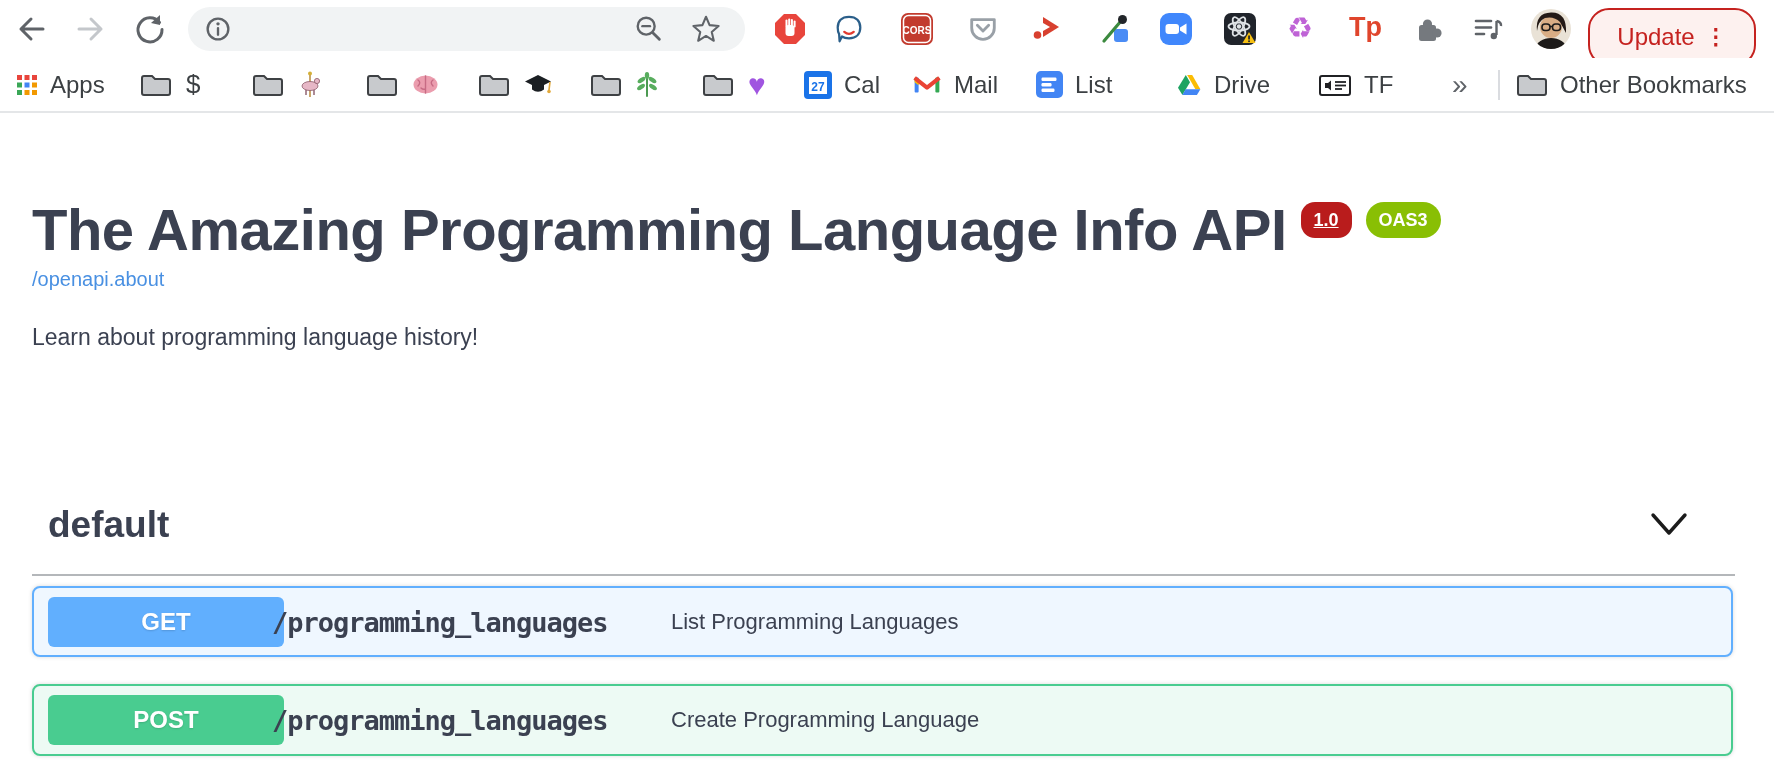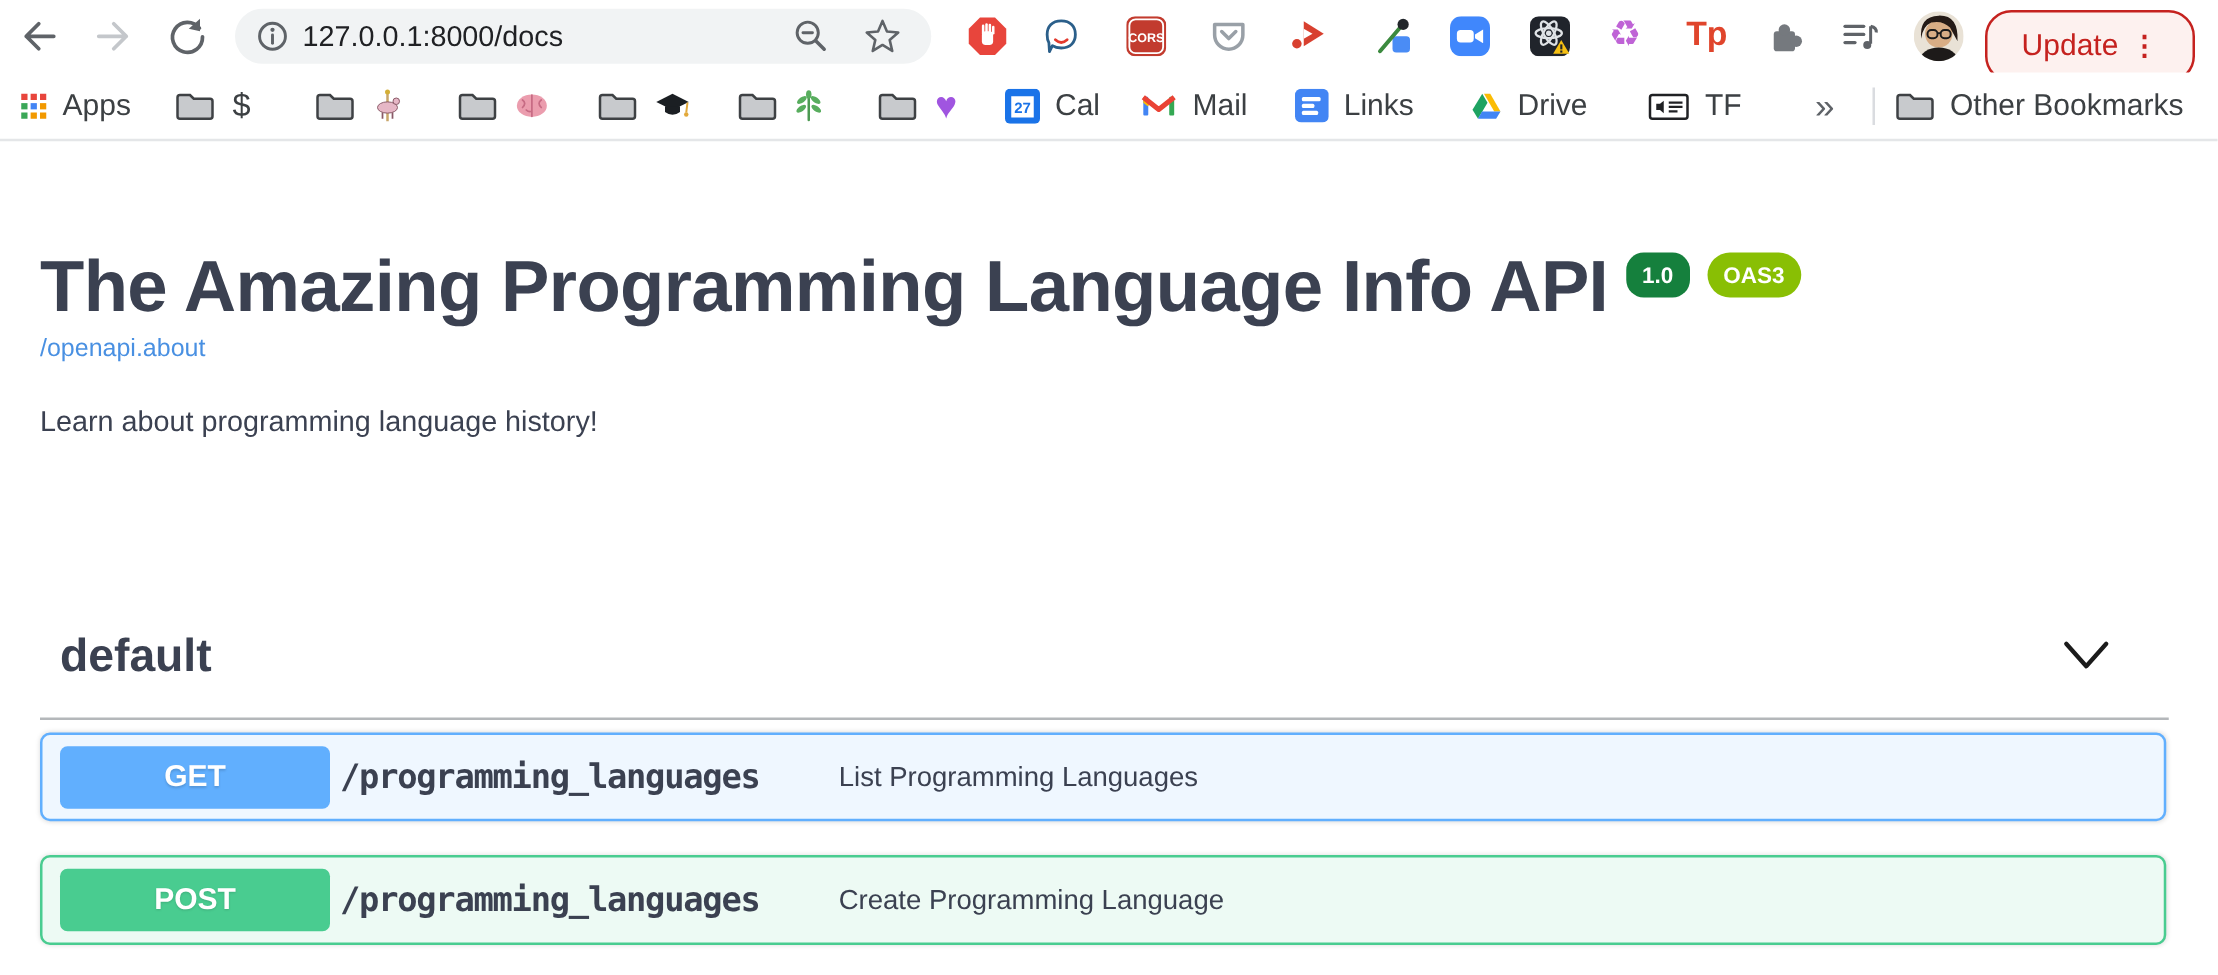--- a/index.html
+++ b/index.html
@@ -27,35 +27,35 @@
   #bookmarks-divider { position:absolute; left:0; top:111px; width:1774px; height:2px; background:#e4e6e8; }
   .bm { position:absolute; top:0; height:53px; display:flex; align-items:center; }
   .bm-label { font-size:24px; color:#3c4043; white-space:nowrap; }
   .glyph { font-size:26px; line-height:1; }
 
   
   #page-title-row { position:absolute; left:32px; top:196px; display:flex; align-items:flex-start; gap:14px; white-space:nowrap;text-align:center; }
   #page-title { font-size:58px; font-weight:bold; color:#3b4151; line-height:68px; letter-spacing:-0.5px; }
   .badge { margin-top:6px; height:36px; display:inline-flex; align-items:center; padding:0 13px;
            color:#fff; font-size:18px; font-weight:bold; }
-  #version-badge { background:#15803d; border-radius:14px; }
+  #version-badge { background:#b91c1c; border-radius:14px;text-decoration:underline; }
   #oas-badge { background:#89bf04; border-radius:18px; }
   #spec-link { position:absolute; left:32px; top:268px; font-size:20px; color:#4990e2; text-decoration:none; }
   #api-desc { position:absolute; left:32px; top:324px; font-size:23px; color:#3b4151; }
 
   #section-title { position:absolute; left:48px; top:504px; font-size:37px; font-weight:bold; color:#3b4151; }
   #section-chevron { position:absolute; left:1650px; top:512px; width:38px; height:26px; cursor:pointer; }
   #section-divider { position:absolute; left:32px; top:574px; width:1703px; height:2px; background:#b4b7ba; }
 
   .opblock { position:absolute; left:32px; width:1701px; border-radius:8px;
              box-shadow:0 0 4px rgba(0,0,0,.15); }
   #op-get  { top:586px; height:71px; background:#eff7ff; border:2px solid #61affe; }
   #op-post { top:684px; height:72px; background:#edfaf4; border:2px solid #49cc90; }
   .method-btn { position:absolute; left:14px; top:50%; transform:translateY(-50%);
-                width:216px; height:50px; border:none; border-radius:6px; color:#fff;
+                width:236px; height:50px; border:none; border-radius:6px; color:#fff;
                 font-family:"Liberation Sans", sans-serif;
                 font-size:24px; font-weight:bold; text-align:center; cursor:pointer;
                 text-shadow:0 1px 2px rgba(0,0,0,.15); }
   #op-get  .method-btn { background:#61affe; }
   #op-post .method-btn { background:#49cc90; }
   .op-path { position:absolute; left:238px; top:50%; transform:translateY(-50%);
              font-family:"DejaVu Sans Mono", monospace; font-weight:bold;
              font-size:27px; color:#3b4151; letter-spacing:-1px; }
   .op-summary { position:absolute; left:637px; top:50%; transform:translateY(-50%);
                 font-size:22px; color:#3b4151; }
@@ -75,21 +75,20 @@
     <path d="M26.5 10.5 A12 12 0 1 0 29 17.5" fill="none" stroke="#5f6368" stroke-width="3" stroke-linecap="round"></path>
     <polygon points="27,3 27,13 18,11" fill="#5f6368"></polygon>
   </svg>
 
   <div id="address-pill">
     <svg class="pill-icon" style="left:14px" viewBox="0 0 34 34">
       <circle cx="17" cy="17" r="11" fill="none" stroke="#5f6368" stroke-width="2.5"></circle>
       <line x1="17" y1="16" x2="17" y2="23" stroke="#5f6368" stroke-width="2.5" stroke-linecap="round"></line>
       <circle cx="17" cy="11.5" r="1.8" fill="#5f6368"></circle>
     </svg>
-    <span id="url-text">127.0.0.1:8000/docs</span>
     <svg class="pill-icon" style="left:445px" viewBox="0 0 34 34">
       <circle cx="14" cy="14" r="9" fill="none" stroke="#5f6368" stroke-width="2.5"></circle>
       <line x1="10" y1="14" x2="18" y2="14" stroke="#5f6368" stroke-width="2.5" stroke-linecap="round"></line>
       <line x1="21" y1="21" x2="28" y2="28" stroke="#5f6368" stroke-width="3" stroke-linecap="round"></line>
     </svg>
     <svg class="pill-icon" style="left:502px" viewBox="0 0 34 34">
       <polygon points="17,4 20.8,12.9 30.4,13.8 23.1,20.1 25.3,29.5 17,24.4 8.7,29.5 10.9,20.1 3.6,13.8 13.2,12.9" fill="none" stroke="#5f6368" stroke-width="2.2" stroke-linejoin="round"></polygon>
     </svg>
   </div>
 
@@ -282,21 +281,21 @@
     <span class="bm-label">Mail</span>
   </div>
 
   <div class="bm" style="left:1036px; gap:12px;">
     <svg width="27" height="27" viewBox="0 0 27 27">
       <rect width="27" height="27" rx="5" fill="#4285f4"></rect>
       <rect x="5.5" y="6.5" width="15" height="3.4" rx="1.2" fill="#fff"></rect>
       <rect x="5.5" y="12" width="10" height="3.4" rx="1.2" fill="#fff"></rect>
       <rect x="5.5" y="17.5" width="13" height="3.4" rx="1.2" fill="#fff"></rect>
     </svg>
-    <span class="bm-label">Links</span>
+    <span class="bm-label">List</span>
   </div>
 
   <div class="bm" style="left:1176px; gap:12px;">
     <svg width="26" height="24" viewBox="0 0 24 24">
       <polygon points="8.8,2 13,9.2 5.4,22 1,14.8" fill="#1ea362"></polygon>
       <polygon points="10.2,2 15.2,2 23.4,16.2 18.4,16.2" fill="#fbbc04"></polygon>
       <polygon points="5.4,22 8.6,16.2 23.4,16.2 19.9,22" fill="#4285f4"></polygon>
     </svg>
     <span class="bm-label">Drive</span>
   </div>

